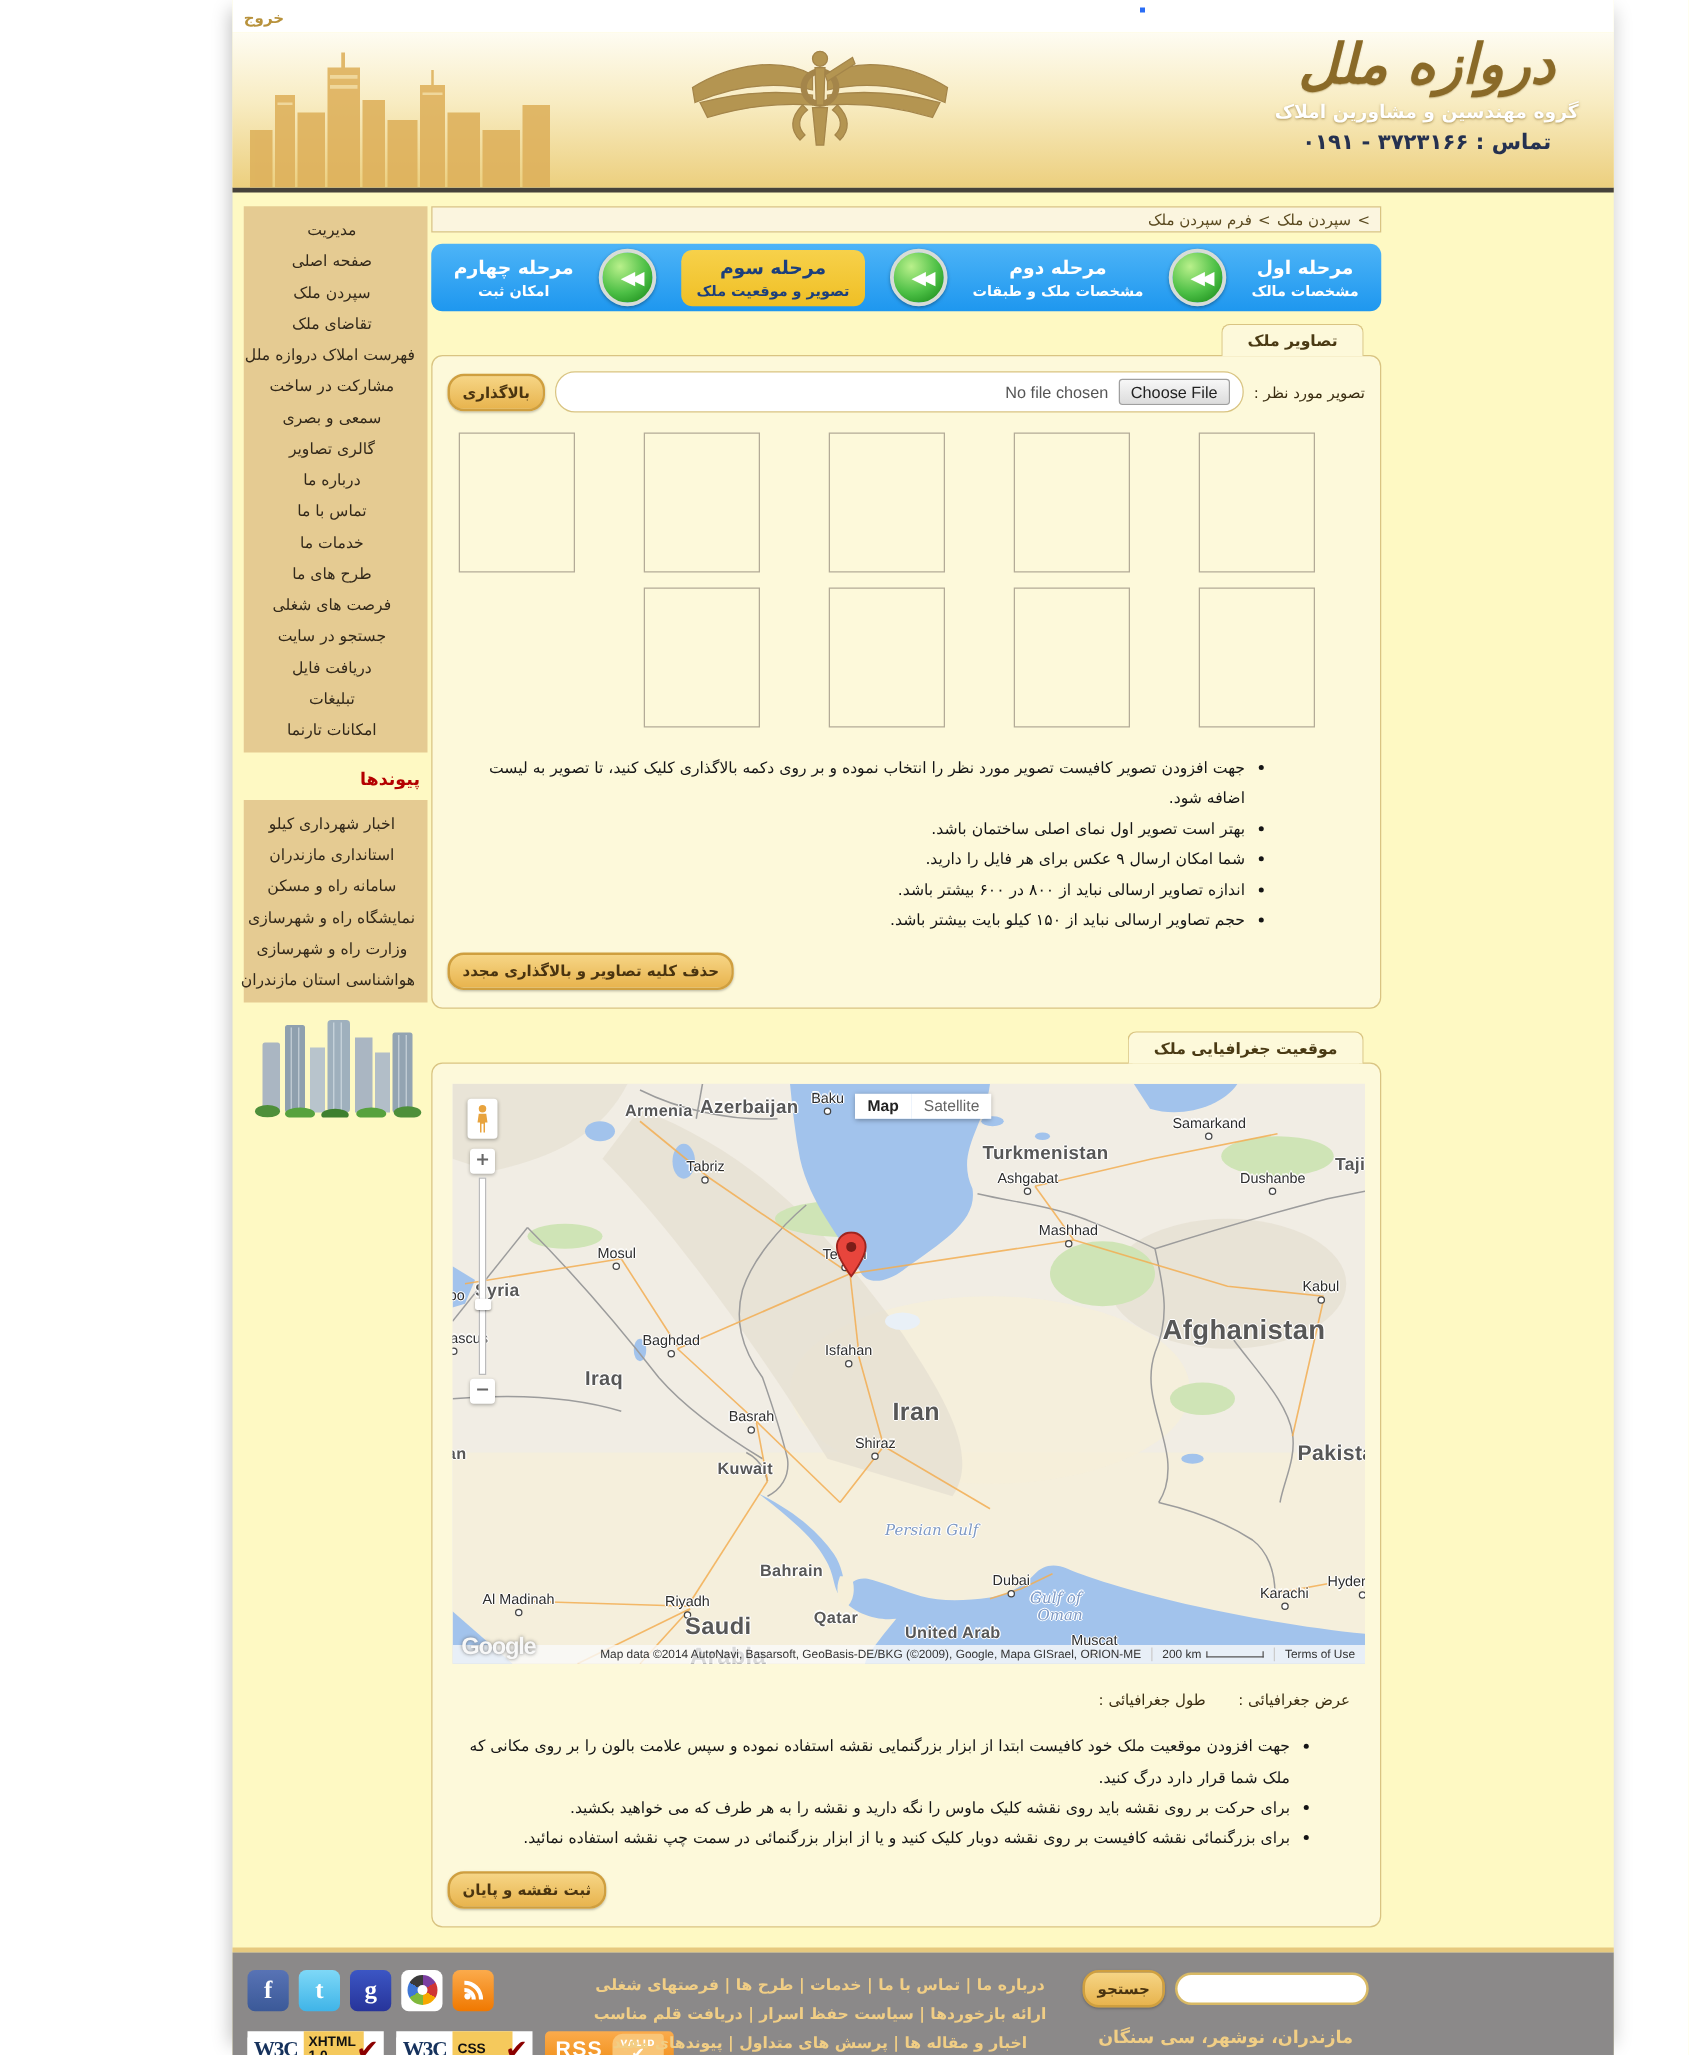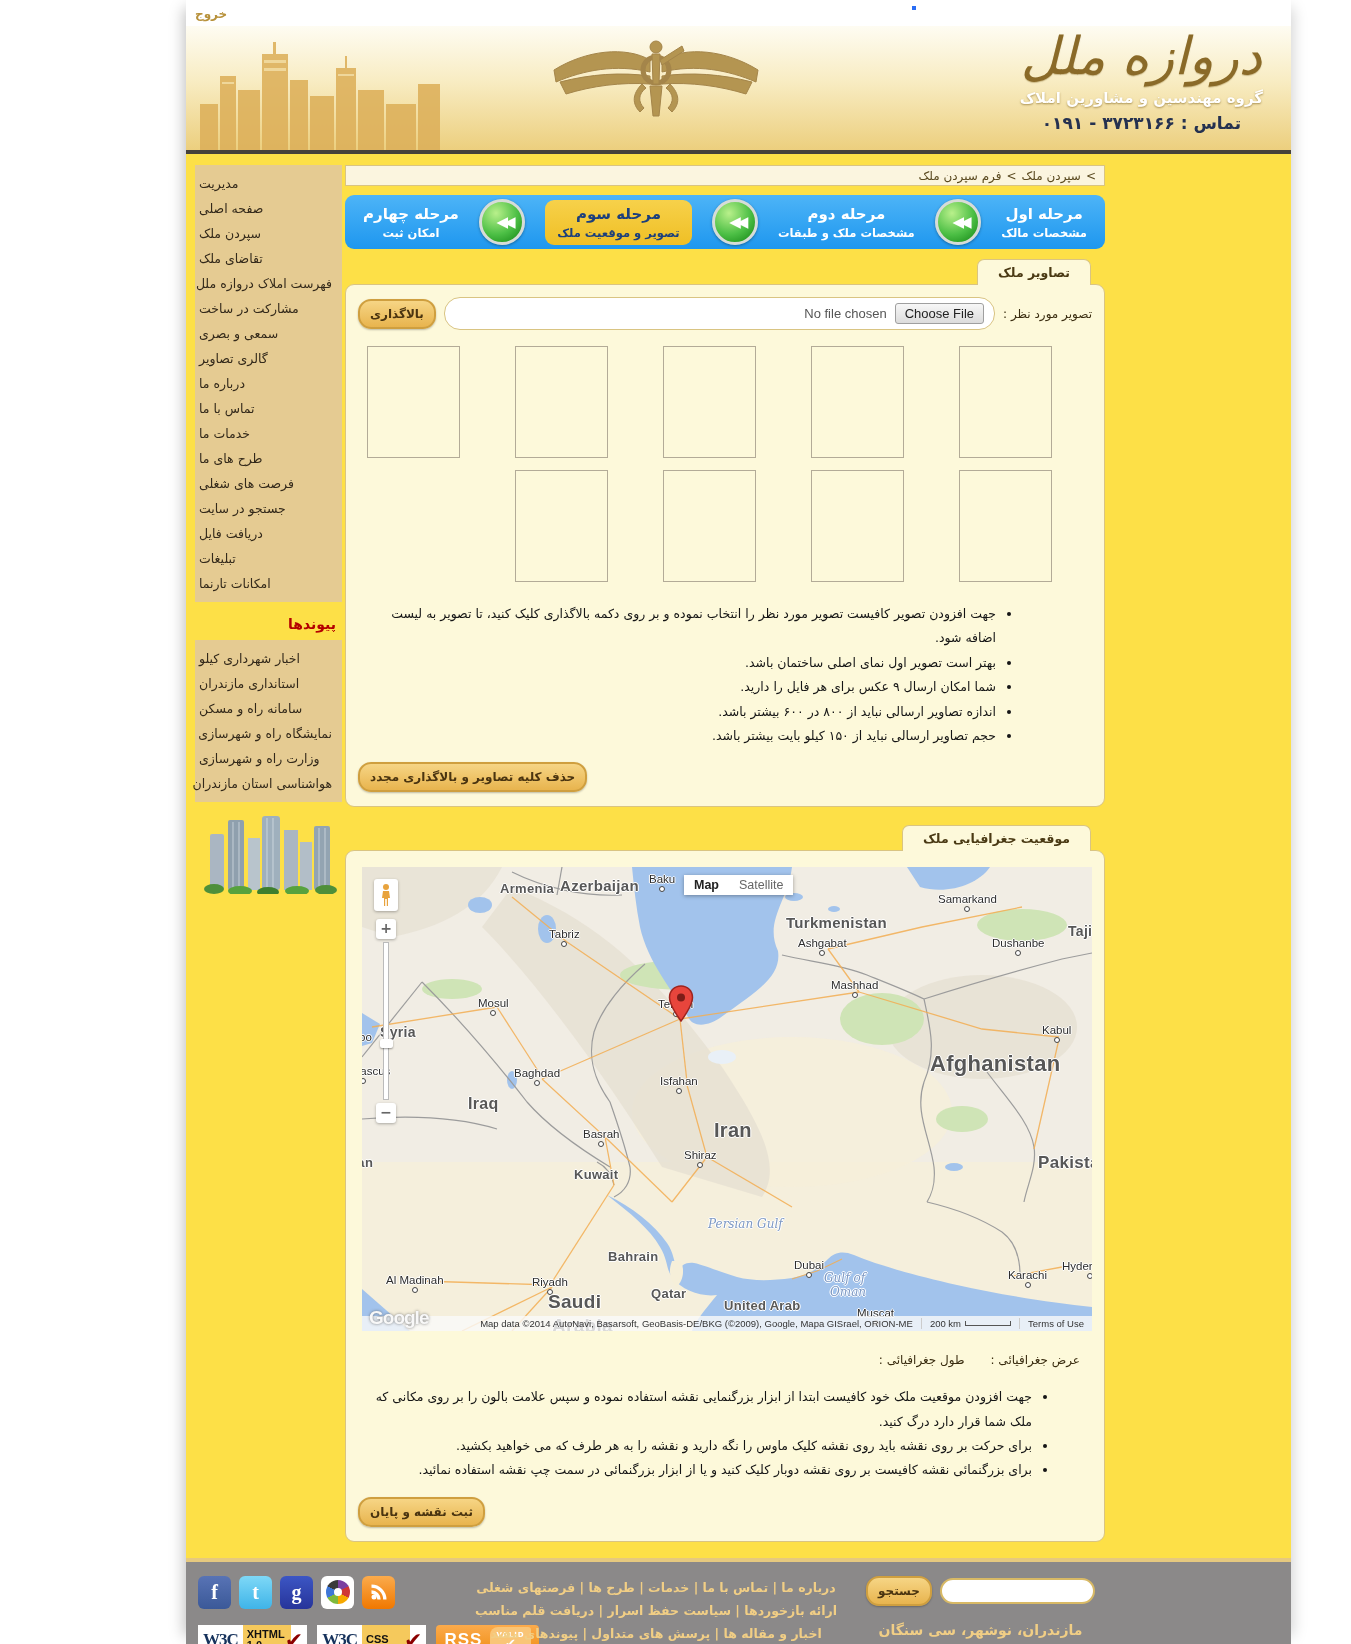--- a/index.html
+++ b/index.html
@@ -1,37 +1,37 @@
 <!DOCTYPE html>
 <html><head>
 <meta charset="utf-8">
 <style>
   *{margin:0;padding:0;box-sizing:border-box}
   body{background:#fff;font-family:"DejaVu Sans",sans-serif;width:1351px;height:1644px;position:relative;overflow:hidden}
-  .page{position:absolute;left:186px;top:0;width:1105px;height:1644px;background:#fde047;
+  .page{position:absolute;left:186px;top:0;width:1105px;height:1644px;background:#fef9c3;
         box-shadow:-10px 0 14px -8px rgba(0,0,0,.25),10px 0 14px -8px rgba(0,0,0,.18)}
   
   .topbar{height:26px;position:relative;background:#fff}
   .logout{position:absolute;right:auto;left:9px;top:7px;color:#b8923c;font-size:12px;font-weight:bold;text-decoration:none;cursor:pointer}
   .top-dot{position:absolute;left:726px;top:6px;width:4px;height:4px;background:#2a6df5}
   .header{height:124px;position:relative;background:linear-gradient(180deg,#fefcf2 0%,#f8ecc2 45%,#eccf7e 100%);overflow:hidden}
   .skyline{position:absolute;left:14px;bottom:0;width:240px;height:112px}
   .faravahar{position:absolute;left:360px;top:6px;width:220px;height:100px}
   .brand{position:absolute;right:28px;top:2px;text-align:center;direction:rtl}
-  .brand-title{font-size:52px;font-weight:normal;color:#8a6a28;font-style:italic;line-height:1.1;text-shadow:0 1px 1px rgba(120,90,20,.35)}
+  .brand-title{font-size:44px;font-weight:bold;color:#8a6a28;font-style:italic;line-height:1.1;text-shadow:0 1px 1px rgba(120,90,20,.35)}
   .brand-sub{font-size:15px;font-weight:bold;color:#fff;margin-top:4px;text-shadow:0 1px 2px rgba(120,90,20,.6)}
   .brand-phone{font-size:17px;font-weight:bold;color:#253150;margin-top:6px}
   .header-rule{height:4px;background:#46423a}
   
   .main{position:relative;width:100%;padding:11px 186px 0 9px;display:flex;direction:rtl;gap:3px}
   .sidebar{width:147px;flex:none;direction:rtl}
   .content{width:760px;flex:none;direction:rtl}
   
   .sb-box{background:#e5cb92;padding:6px 0;margin-bottom:8px}
-  .sb-item{font-size:12.5px;color:#33291a;padding:5px 10px 5px 4px;text-align:left;cursor:pointer;white-space:nowrap}
+  .sb-item{font-size:12.5px;color:#33291a;padding:5px 10px 5px 4px;text-align:center;cursor:pointer;white-space:nowrap}
   .sb-title{color:#b40000;font-weight:bold;font-size:14px;text-align:right;padding:6px 6px 8px}
   .sb-photo{width:140px;height:80px;margin:4px 0 0 0}
   
   .crumbbar{background:#fbf5df;border:1px solid #d9c482;height:21px;font-size:12px;color:#5a4a20;
             display:flex;align-items:center;gap:5px;padding:0 8px;direction:rtl;margin-bottom:9px}
   
   .steps{background:linear-gradient(180deg,#4db4f7,#1e97ef);border-radius:9px;height:54px;display:flex;direction:rtl;
          align-items:center;justify-content:space-between;padding:0 18px;margin-bottom:10px}
   .step{text-align:center;color:#fff;cursor:pointer}
   .step .st{font-size:15px;font-weight:bold}

